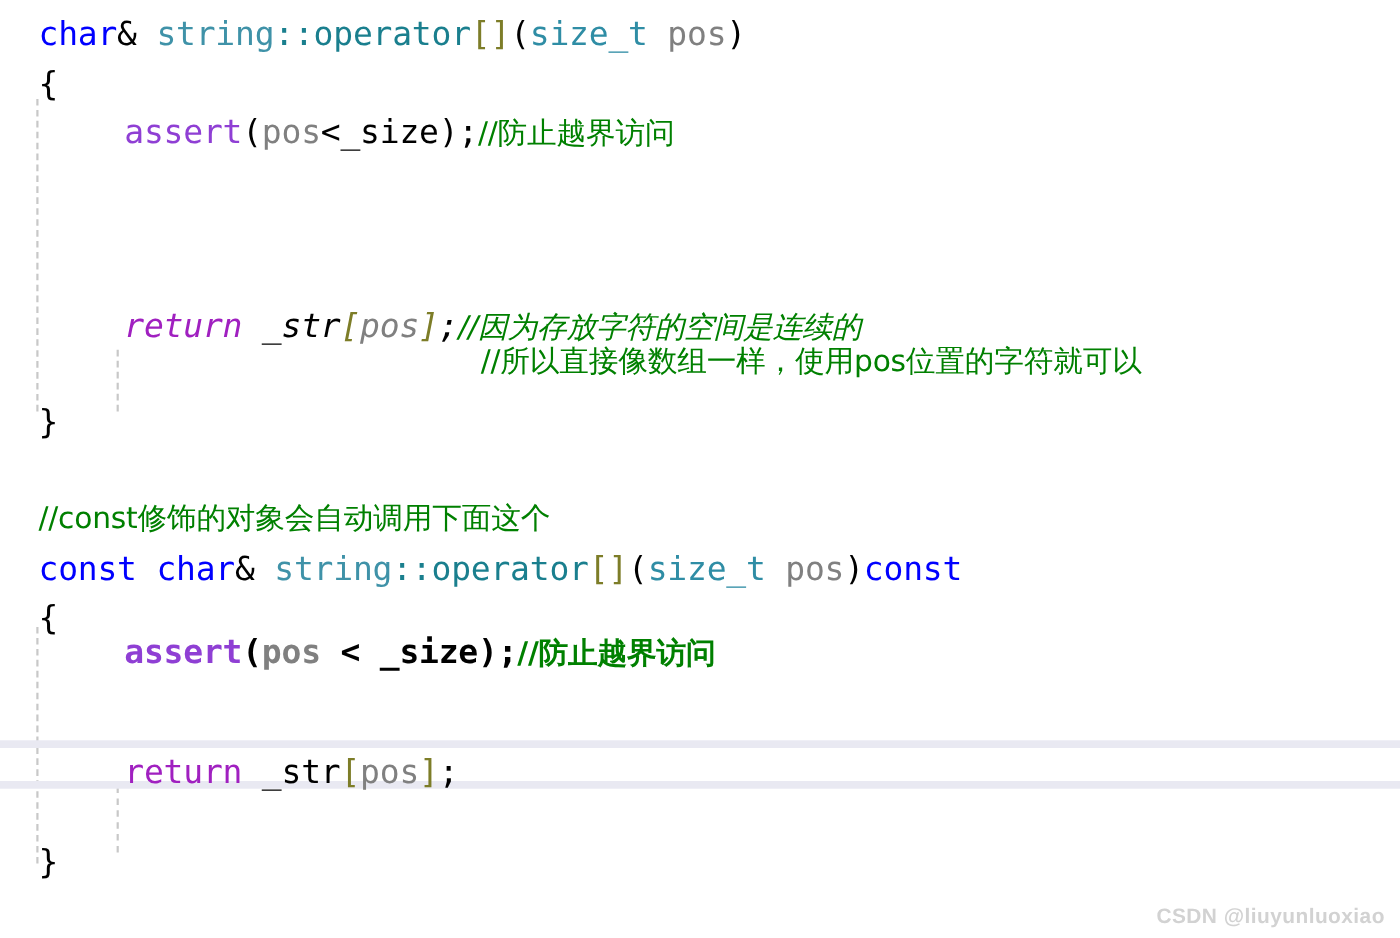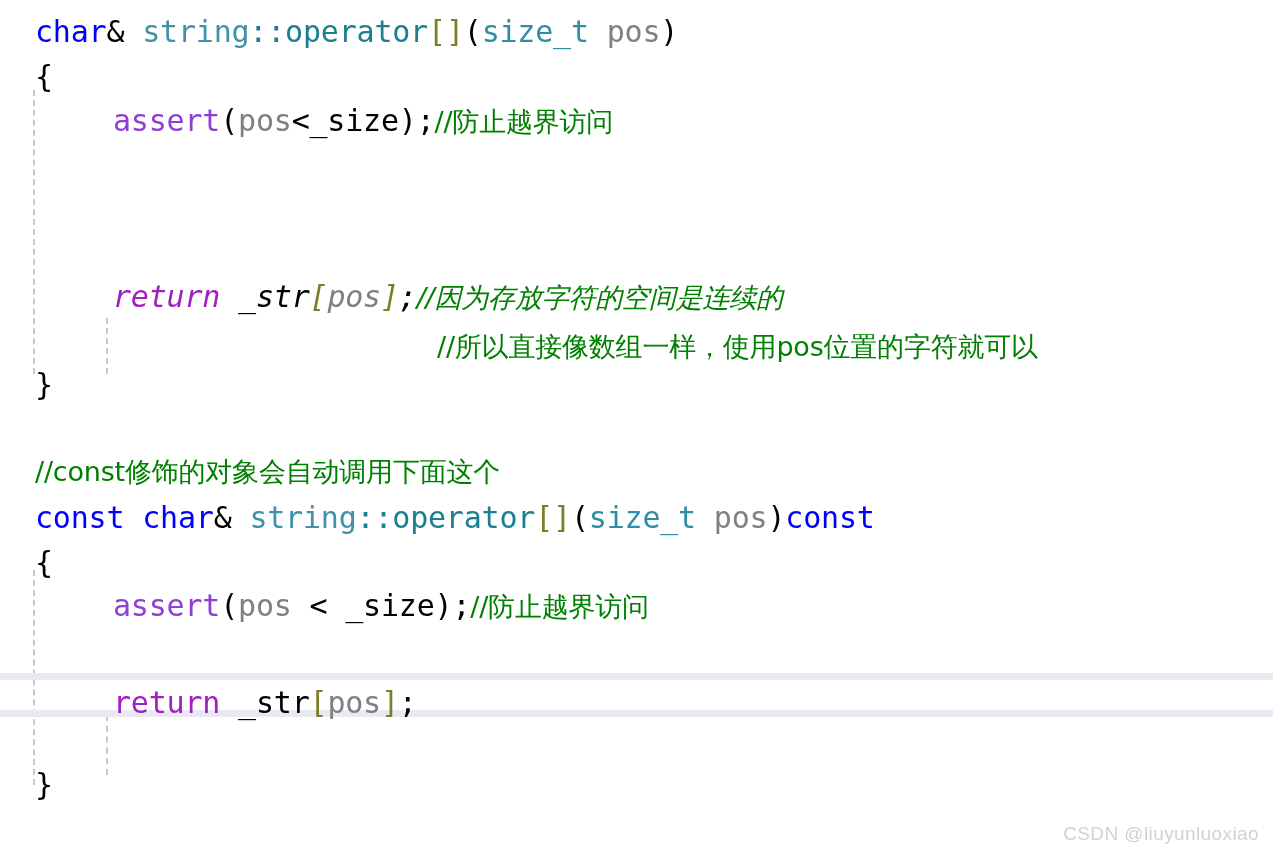--- a/index.html
+++ b/index.html
@@ -78,20 +78,21 @@
   
   .watermark {
     position: absolute;
     right: 14px;
     bottom: 8px;
     color: #d2d2d2;
     font-family: "Liberation Sans", sans-serif;
     font-size: 19px;
     letter-spacing: 0.4px;
     white-space: nowrap;
+    font-weight: bold;
   }
 </style>
 </head>
 <body>
 
 <div id="editor">
 
   <div class="guide" style="left:33px; top:90px; height:284px;"></div>
   <div class="guide" style="left:106px; top:318px; height:56px;"></div>
   <div class="guide" style="left:33px; top:570px; height:215px;"></div>
@@ -103,31 +104,31 @@
   <div class="code-area">
 
     <div class="line" style="top:10px; left:22px;"><span class="t-kw">char</span><span class="t-plain">&amp; </span><span class="t-cls">string</span><span class="t-op">::</span><span class="t-op">operator</span><span class="t-brk">[</span><span class="t-brk">]</span><span class="t-plain">(</span><span class="t-type">size_t</span><span class="t-plain"> </span><span class="t-var">pos</span><span class="t-plain">)</span></div>
 
     <div class="line" style="top:55px; left:22px;"><span class="t-plain">{</span></div>
 
     <div class="line" style="top:99px; left:100px;"><span class="t-macro">assert</span><span class="t-plain">(</span><span class="t-var">pos</span><span class="t-plain">&lt;_size</span><span class="t-plain">)</span><span class="t-plain">;</span><span class="t-cmt">//防止越界访问</span></div>
 
     <div class="line" style="top:275px; left:100px;font-style:italic;"><span class="t-ctrl">return</span><span class="t-plain"> </span><span class="t-plain">_str</span><span class="t-brk">[</span><span class="t-var">pos</span><span class="t-brk">]</span><span class="t-plain">;</span><span class="t-cmt">//因为存放字符的空间是连续的</span></div>
 
-    <div class="line cmt-line t-cmt" style="top:325px; left:424px;"><span>//所以直接像数组一样，使用pos位置的字符就可以</span></div>
+    <div class="line cmt-line t-cmt" style="top:307px; left:424px;"><span>//所以直接像数组一样，使用pos位置的字符就可以</span></div>
 
     <div class="line" style="top:363px; left:22px;"><span class="t-plain">}</span></div>
 
     <div class="line cmt-line t-cmt" style="top:450px; left:22px;"><span>//const修饰的对象会自动调用下面这个</span></div>
 
     <div class="line" style="top:496px; left:22px;"><span class="t-kw">const</span><span class="t-plain"> </span><span class="t-kw">char</span><span class="t-plain">&amp; </span><span class="t-cls">string</span><span class="t-op">::</span><span class="t-op">operator</span><span class="t-brk">[</span><span class="t-brk">]</span><span class="t-plain">(</span><span class="t-type">size_t</span><span class="t-plain"> </span><span class="t-var">pos</span><span class="t-plain">)</span><span class="t-kw">const</span></div>
 
     <div class="line" style="top:541px; left:22px;"><span class="t-plain">{</span></div>
 
-    <div class="line" style="top:584px; left:100px;"><span class="t-macro">assert</span><span class="t-plain">(</span><span class="t-var">pos</span><span class="t-plain"> &lt; _size</span><span class="t-plain">)</span><span class="t-plain">;</span><span class="t-cmt">//防止越界访问</span></div>
+    <div class="line" style="top:572px; left:100px;font-weight:bold;"><span class="t-macro">assert</span><span class="t-plain">(</span><span class="t-var">pos</span><span class="t-plain"> &lt; _size</span><span class="t-plain">)</span><span class="t-plain">;</span><span class="t-cmt">//防止越界访问</span></div>
 
     <div class="line" style="top:681px; left:100px;"><span class="t-ctrl">return</span><span class="t-plain"> </span><span class="t-plain">_str</span><span class="t-brk">[</span><span class="t-var">pos</span><span class="t-brk">]</span><span class="t-plain">;</span></div>
 
     <div class="line" style="top:763px; left:22px;"><span class="t-plain">}</span></div>
 
   </div>
 
   <div class="watermark">CSDN @liuyunluoxiao</div>
 
 </div>

